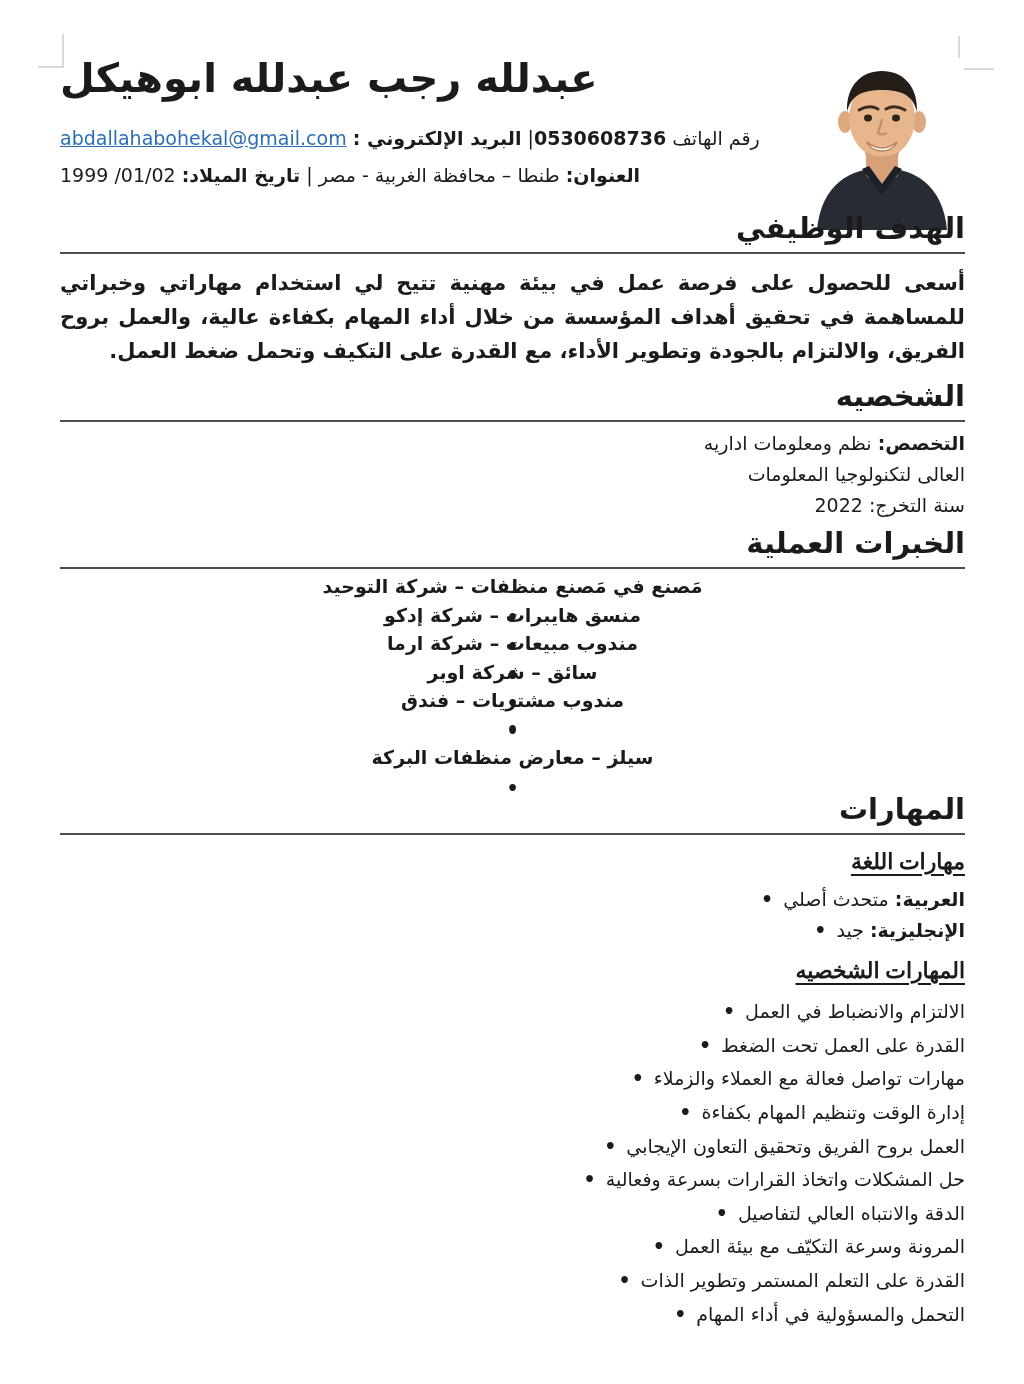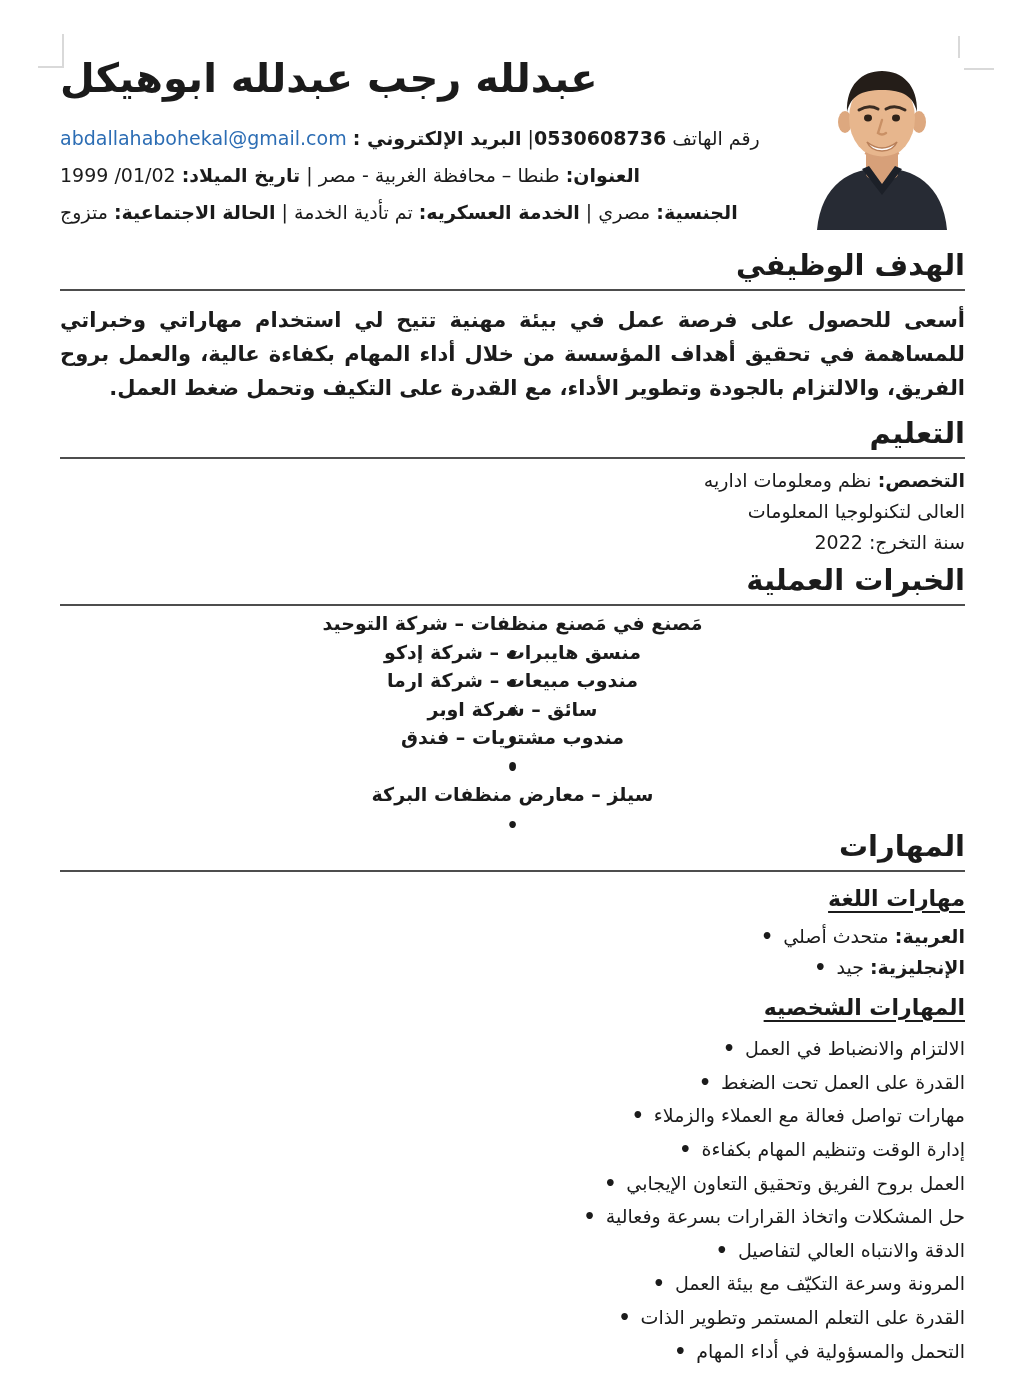--- a/index.html
+++ b/index.html
@@ -19,34 +19,34 @@
   .corner{position:absolute;}
   .corner-tl{left:38px;top:18px;width:24px;height:32px;border-right:2px solid #d9d9d9;border-bottom:2px solid #d9d9d9;}
   .corner-tr{left:958px;top:20px;width:34px;height:32px;border-left:2px solid #d9d9d9;border-bottom:2px solid #d9d9d9;}
   
   .photo{position:absolute;left:799px;top:42px;width:165px;height:172px;}
   
   h1.name{margin:34px 0 0 0;font-size:40px;line-height:56px;font-weight:bold;direction:rtl;text-align:left;white-space:nowrap;}
   .contact{margin-top:14px;font-size:19px;}
   .contact .line{direction:rtl;text-align:left;line-height:37px;white-space:nowrap;}
   .contact b{font-weight:bold;}
-  a.email{color:var(--link);direction:ltr;unicode-bidi:embed;}
+  a.email{color:var(--link);text-decoration:underline;direction:ltr;unicode-bidi:embed;}
   
   h2.sec{margin:0;font-size:29px;line-height:40px;font-weight:bold;direction:rtl;text-align:right;}
   h2.obj{margin-top:14px;} h2.edu{margin-top:8px;} h2.exp{margin-top:2px;} h2.skl{margin-top:14px;}
   .rule{border:none;border-top:2px solid var(--rule);margin:4px 0 0 0;height:0;}
   p.objective{margin:12px 0 0 0;font-size:21px;font-weight:700;line-height:34px;direction:rtl;text-align:justify;}
   .edu-block{margin-top:6px;font-size:19px;}
   .edu-line{direction:rtl;text-align:right;line-height:31px;}
   .edu-line b{font-weight:bold;}
   .exp-list{margin-top:6px;font-size:19px;font-weight:700;}
   .exp-item{display:flex;flex-direction:column;justify-content:flex-start;align-items:center;gap:9px;height:28.5px;}
   .exp-item .txt{direction:rtl;unicode-bidi:embed;}
   .blt{font-weight:700;}
-  h3.sub{margin:0;font-size:22px;line-height:30px;font-weight:bold;direction:rtl;text-align:right;text-decoration:underline;text-underline-offset:5px;}
+  h3.sub{margin:0;font-size:22px;line-height:30px;font-weight:bold;direction:rtl;text-align:right;text-decoration:underline;text-underline-offset:5px;font-family:Liberation Serif, serif;}
   h3.lang{margin-top:12px;} h3.pers{margin-top:10px;}
   .skill-list{font-size:19px;}
   .skill-list.langs{margin-top:7px;}
   .skill-list.personal{margin-top:9px;}
   .skill-item{display:flex;flex-direction:row;justify-content:flex-end;align-items:center;gap:10px;}
   .langs .skill-item{height:31px;}
   .personal .skill-item{height:33.6px;}
   .skill-item .txt{direction:rtl;unicode-bidi:embed;}
   .skill-item b{font-weight:bold;}
   
@@ -105,37 +105,27 @@
         <b>البريد الإلكتروني :</b>
         <a class="email" dir="ltr">abdallahabohekal@gmail.com</a>
       </div>
       <div class="line">
         <b>العنوان:</b>
         <span>طنطا – محافظة الغربية - مصر</span>
         <span>|</span>
         <b>تاريخ الميلاد:</b>
         <span>01/02/ 1999</span>
       </div>
-      <div class="line">
-        <b>الجنسية:</b>
-        <span>مصري</span>
-        <span>|</span>
-        <b>الخدمة العسكريه:</b>
-        <span>تم تأدية الخدمة</span>
-        <span>|</span>
-        <b>الحالة الاجتماعية:</b>
-        <span>متزوج</span>
-      </div>
     </div>
 
     <h2 class="sec obj">الهدف الوظيفي</h2>
     <hr class="rule">
     <p class="objective">أسعى للحصول على فرصة عمل في بيئة مهنية تتيح لي استخدام مهاراتي وخبراتي للمساهمة في تحقيق أهداف المؤسسة من خلال أداء المهام بكفاءة عالية، والعمل بروح الفريق، والالتزام بالجودة وتطوير الأداء، مع القدرة على التكيف وتحمل ضغط العمل.</p>
 
-    <h2 class="sec edu">التعليم</h2>
+    <h2 class="sec edu">الشخصيه</h2>
     <hr class="rule">
     <div class="edu-block">
       <div class="edu-line">
         <b>التخصص:</b>
         <span>نظم ومعلومات اداريه</span>
       </div>
       <div class="edu-line">العالى لتكنولوجيا المعلومات</div>
       <div class="edu-line">
         <span>سنة التخرج:</span>
         <span>2022</span>

